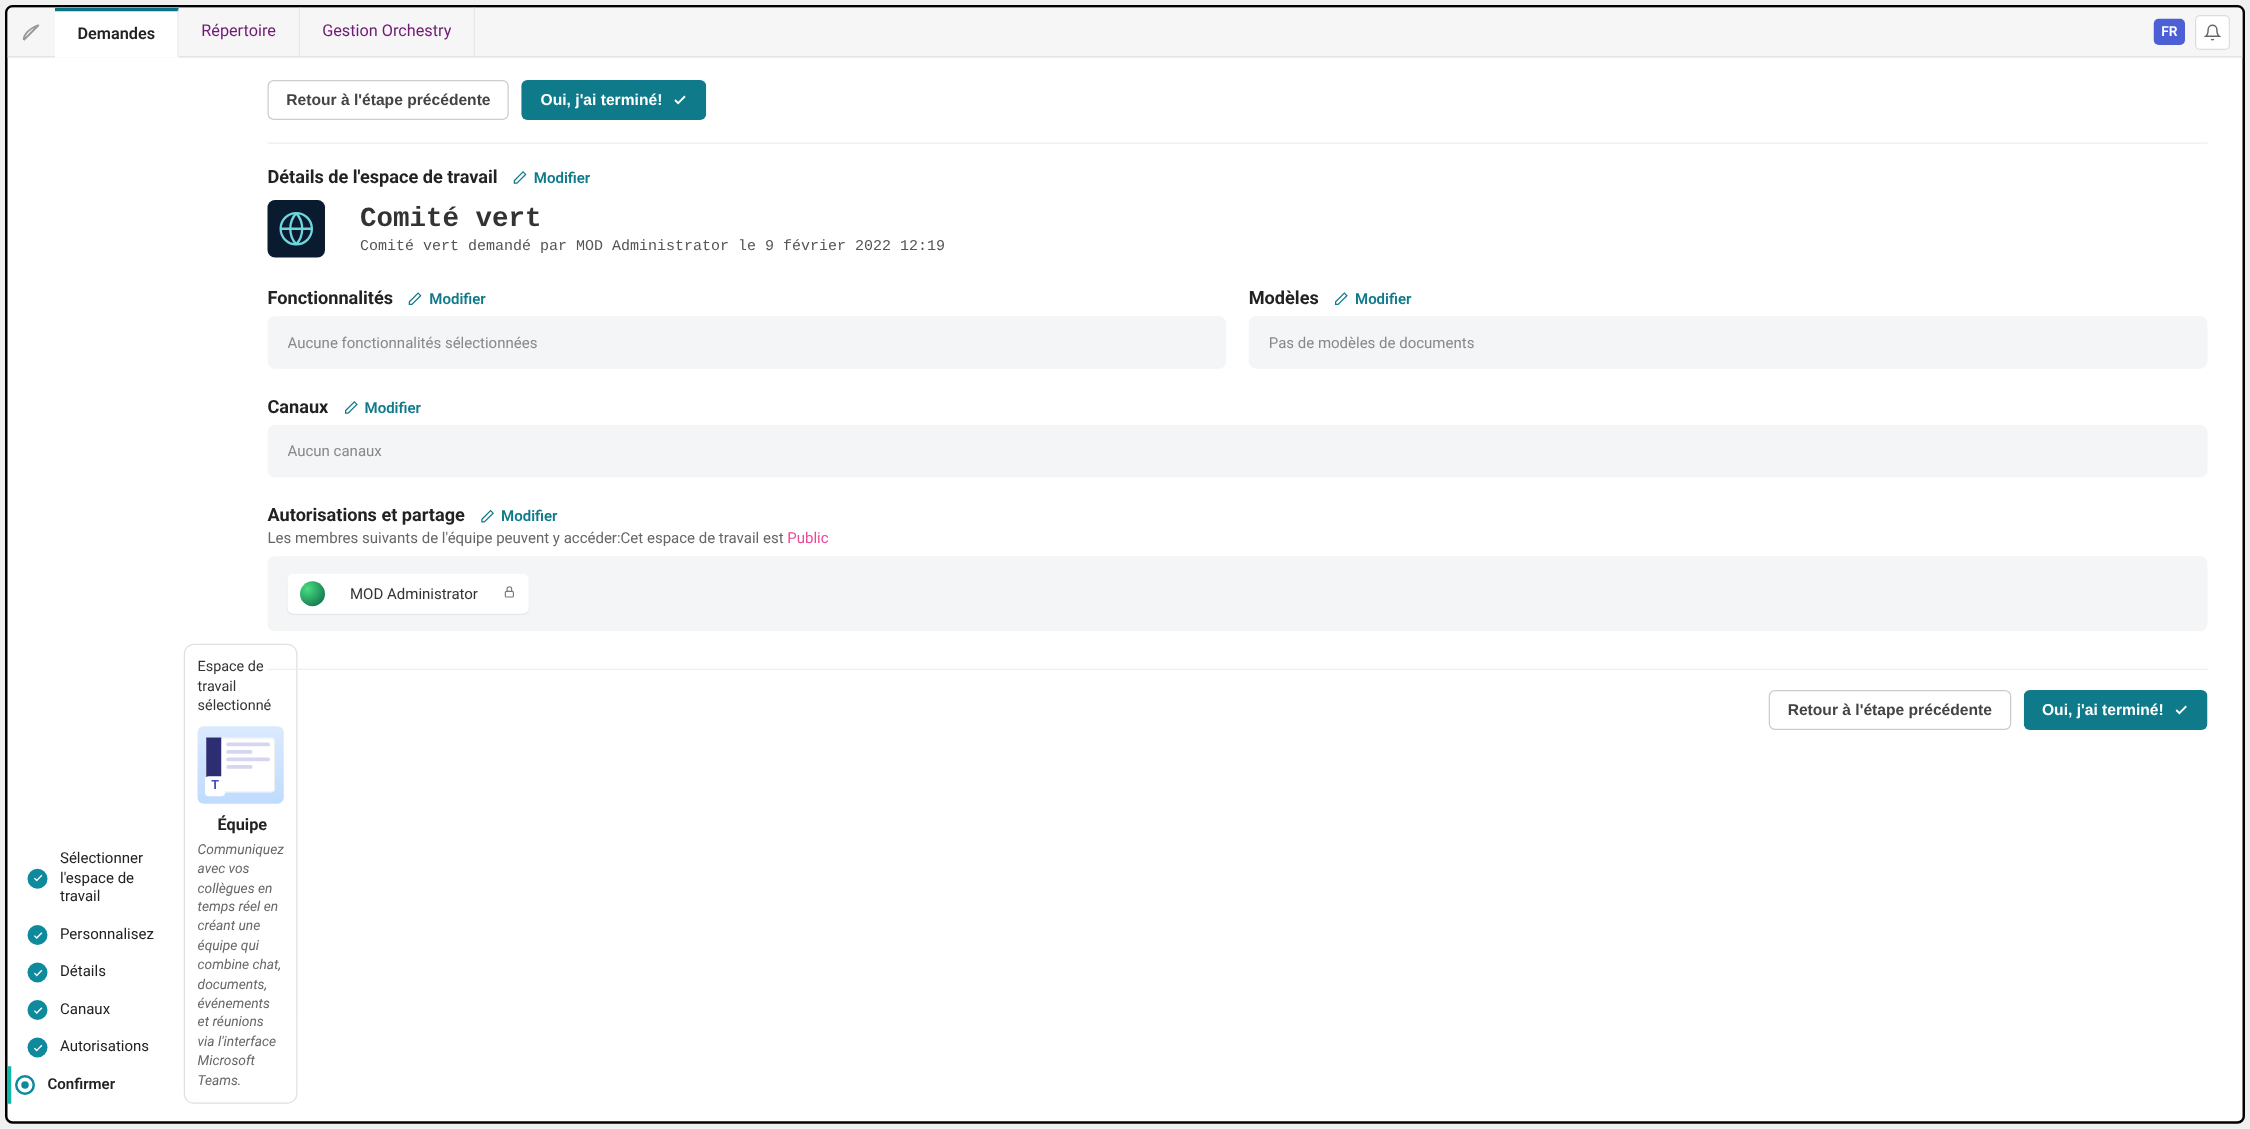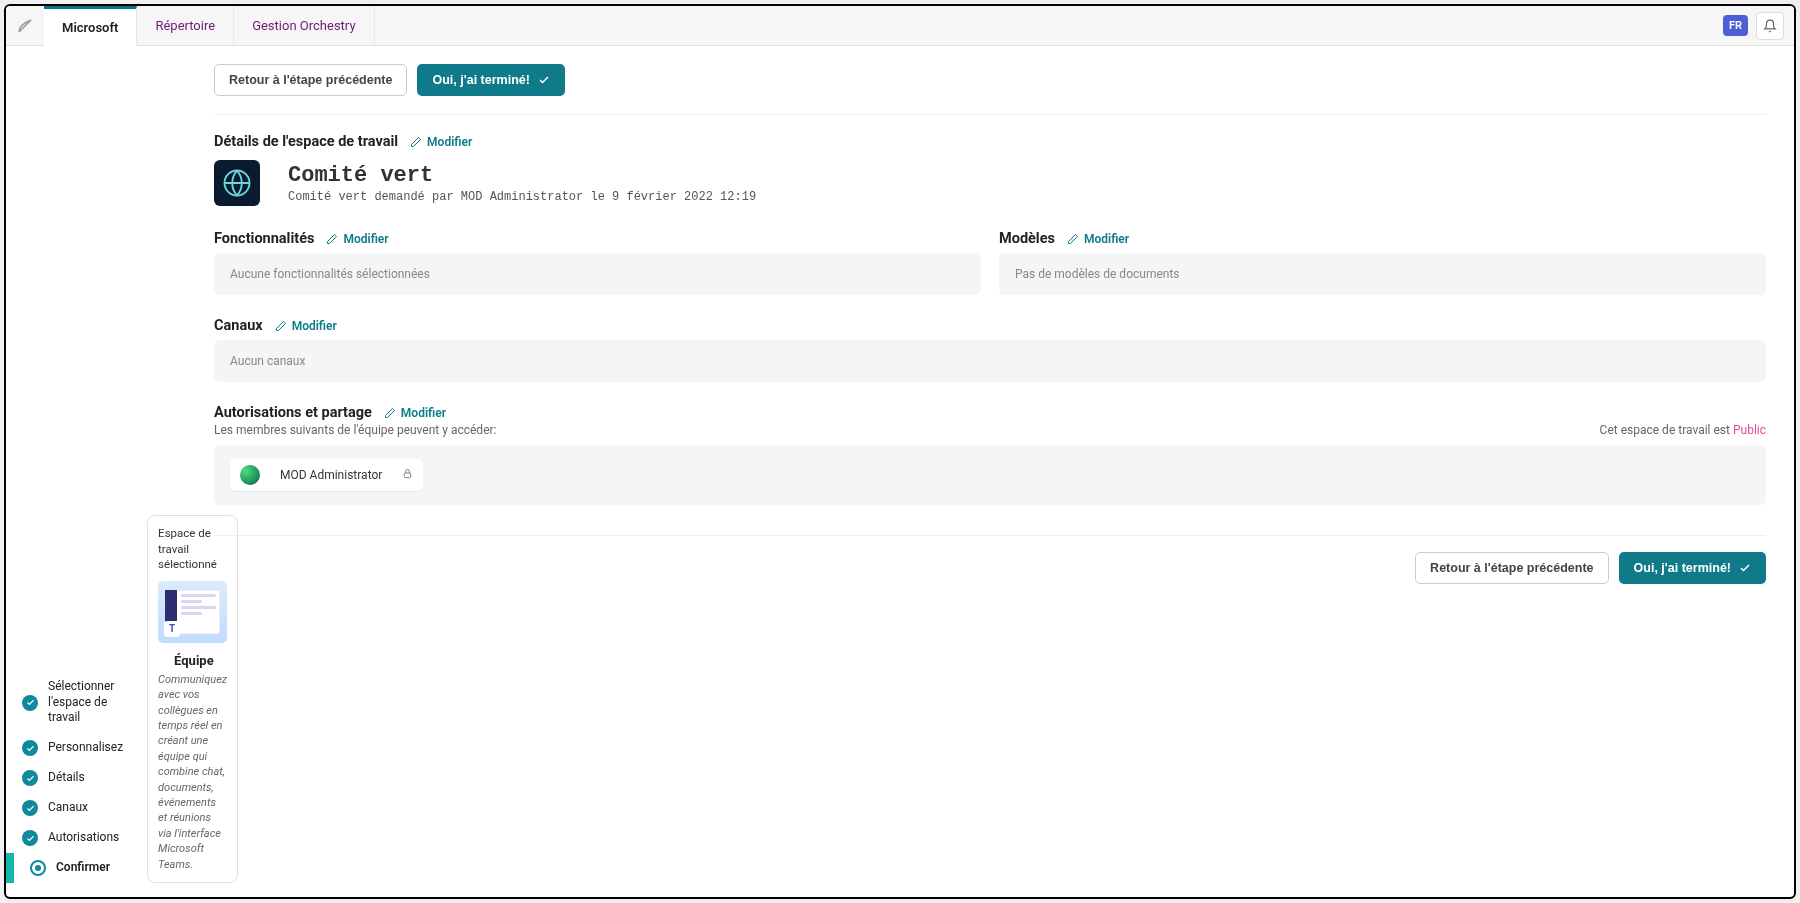--- a/index.html
+++ b/index.html
@@ -78,21 +78,21 @@
     .steps { list-style: none; }
     .step {
       display: flex; align-items: center; gap: 10px;
       padding: 7px 10px 7px 16px;
       font-size: 12px;
       color: #222;
       cursor: pointer;
       position: relative;
     }
     .step .label { line-height: 1.3; }
-    .step.current { font-weight: 600; border-left: 8px solid #14b8a6; padding-left: 16px; }
+    .step.current { font-weight: 600; border-left: 3px solid #14b8a6; padding-left: 3px; }
     .step .dot {
       width: 16px; height: 16px; border-radius: 50%;
       background: #0e8a9c;
       display: flex; align-items: center; justify-content: center;
       flex-shrink: 0;
     }
     .step .dot svg { width: 9px; height: 9px; stroke: #fff; }
     .step.current .dot { background: #fff; border: 2px solid #0e8a9c; }
     .step.current .dot::after { content: ""; width: 6px; height: 6px; background: #0e8a9c; border-radius: 50%; display: none; }
     .step.current .dot-inner { width:6px; height:6px; background:#0e8a9c; border-radius:50%; }
@@ -158,21 +158,21 @@
     .gray-panel {
       background: #f3f5f6;
       border-radius: 6px;
       padding: 14px 16px;
       font-size: 12px;
       color: #888;
     }
 
     .section-block { margin-bottom: 22px; }
 
-    .perm-row { display: flex; justify-content: space-between; align-items: flex-end; margin-bottom:8px;}
+    .perm-row { display: flex; align-items: flex-end; margin-bottom:8px;}
     .perm-subtitle { font-size: 12px; color: #666; margin-top: 2px;}
     .privacy-text { font-size: 12px; color: #666;}
     .privacy-text a { color: #ec4899; text-decoration: none; cursor:pointer;}
 
     .member-panel { background:#f3f5f6; border-radius:6px; padding:14px 16px;}
     .member-chip { background:#fff; border-radius:5px; box-shadow:0 1px 1px rgba(0,0,0,.06); display:inline-flex; align-items:center; gap:20px; padding:6px 10px; font-size:12px; color:#333;}
     .avatar { width:20px; height:20px; border-radius:50%; background:radial-gradient(circle at 30% 30%, #4ade80, #065f46);}
     .lock-ic { color:#777; }
 
     .footer-actions {
@@ -187,21 +187,21 @@
 <div class="app-frame">
 
   <div class="topbar">
     <div class="topbar-logo">
       <svg width="18" height="18" viewBox="0 0 24 24" fill="none" stroke="#999" stroke-width="2">
           <path d="M4 20 L20 4 M4 20 C4 14 10 8 20 4"></path>
         </svg>
     </div>
     <div class="topbar-tabs">
       <div class="topbar-tab active">
-          <span>Microsoft</span>
+          <span>Demandes</span>
         </div>
       <div class="topbar-tab">
           <span>Répertoire</span>
         </div>
       <div class="topbar-tab">
           <span>Gestion Orchestry</span>
         </div>
     </div>
     <div class="topbar-right">
       <div class="lang-badge">FR</div>

